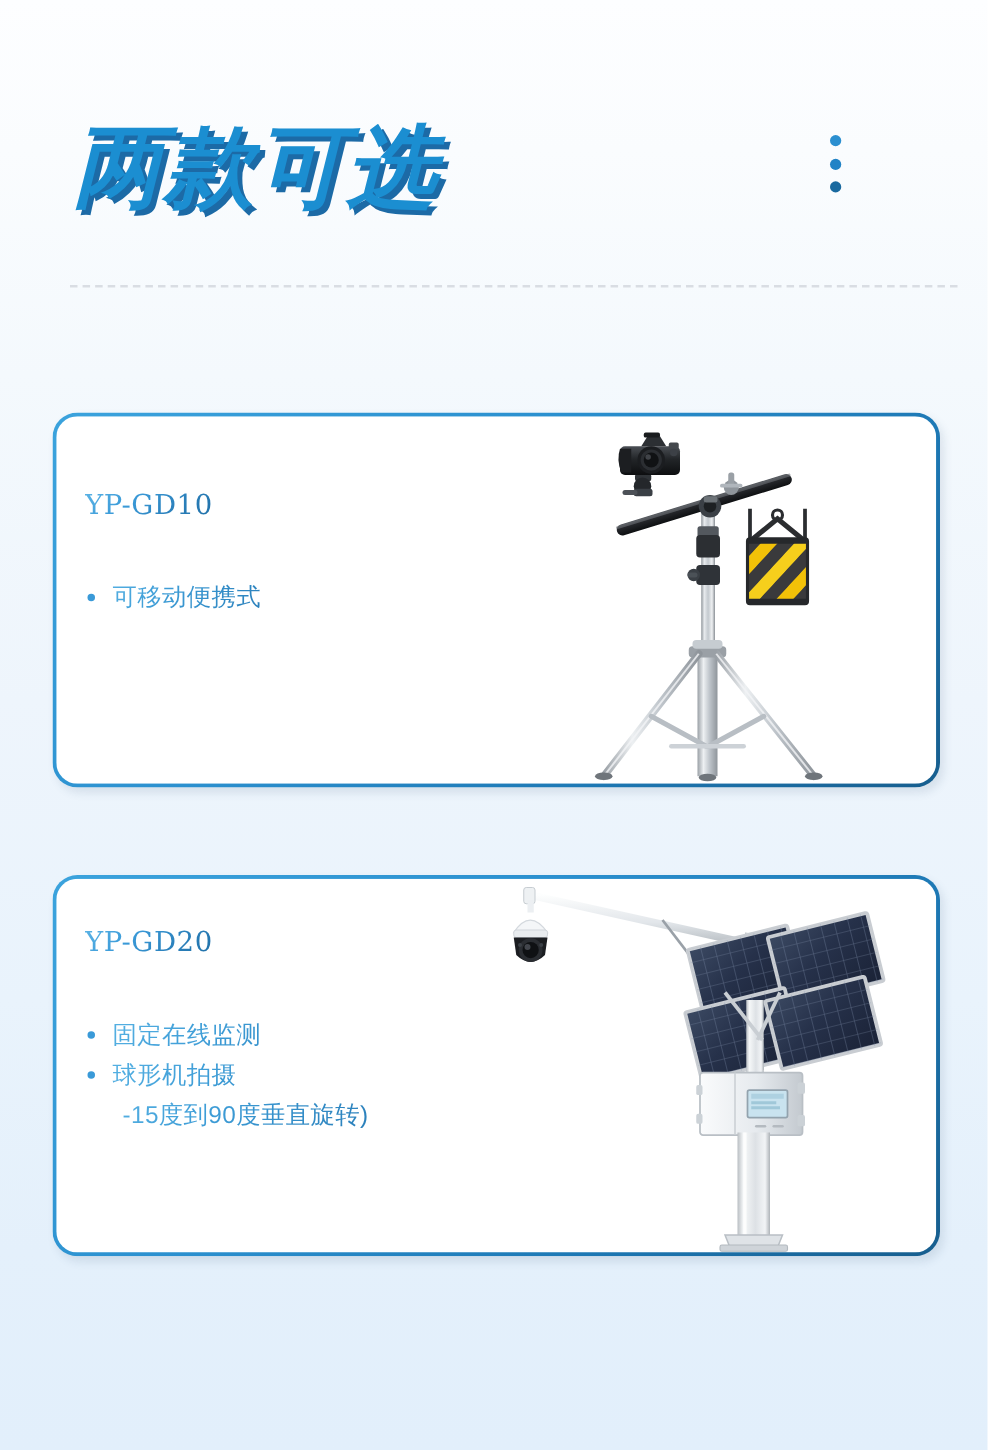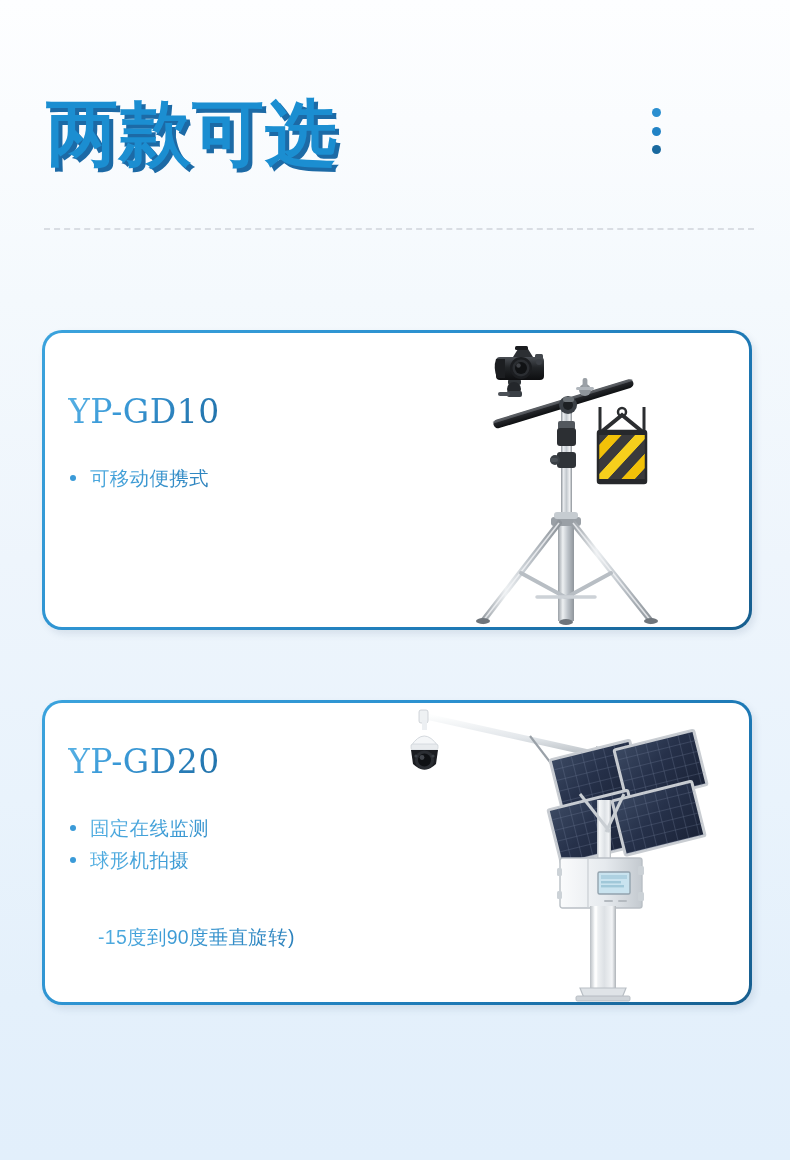--- a/index.html
+++ b/index.html
@@ -26,23 +26,24 @@
 
   .page {
     position: relative;
     width: 790px;
     height: 1160px;
   }
 
   
   .header {
     position: absolute;
-    left: 4px; top: 0;
+    left: 16px; top: 0;
     width: 697px;
     height: 240px;
+    font-style: italic;
   }
 
   .page-title {
     position: absolute;
     left: 42px;
     top: 94px;
     font-family: "DejaVu Serif", "Liberation Serif", serif;
     font-weight: bold;
     font-size: 72px;
     line-height: 78px;
@@ -104,21 +105,21 @@
 
   .card-body {
     position: relative;
     width: 100%;
     height: 100%;
   }
 
   .model-name {
     position: absolute;
     font-family: "DejaVu Serif", "Liberation Serif", serif;
-    font-size: 33px;
+    font-size: 22px;
     letter-spacing: 0.5px;
     background: linear-gradient(135deg, #5bb3e5 0%, #3a9ad8 35%, #2a7fba 70%, #1f6fa6 100%);
     -webkit-background-clip: text;
     background-clip: text;
     color: transparent;
     white-space: nowrap;
   }
 
   .feature-list {
     position: absolute;
@@ -327,21 +328,21 @@
 
   <ul class="feature-list" style="left:68px; top:812px;">
     <li>
       <span class="bullet-dot"></span>
       <span>固定在线监测</span>
     </li>
     <li>
       <span class="bullet-dot"></span>
       <span>球形机拍摄</span>
     </li>
-    <li style="padding-left:22px;margin-top:45px;">
+    <li style="padding-left:22px;">
       <span class="sub-line">-15度到90度垂直旋转)</span>
     </li>
   </ul>
 
   <svg class="product-art" id="art-2" viewBox="0 0 350 300">
     <defs>
       <linearGradient id="poleg" x1="0" y1="0" x2="1" y2="0">
         <stop offset="0%" stop-color="#b9bec3"></stop>
         <stop offset="18%" stop-color="#f6f8f9"></stop>
         <stop offset="55%" stop-color="#dde1e5"></stop>

